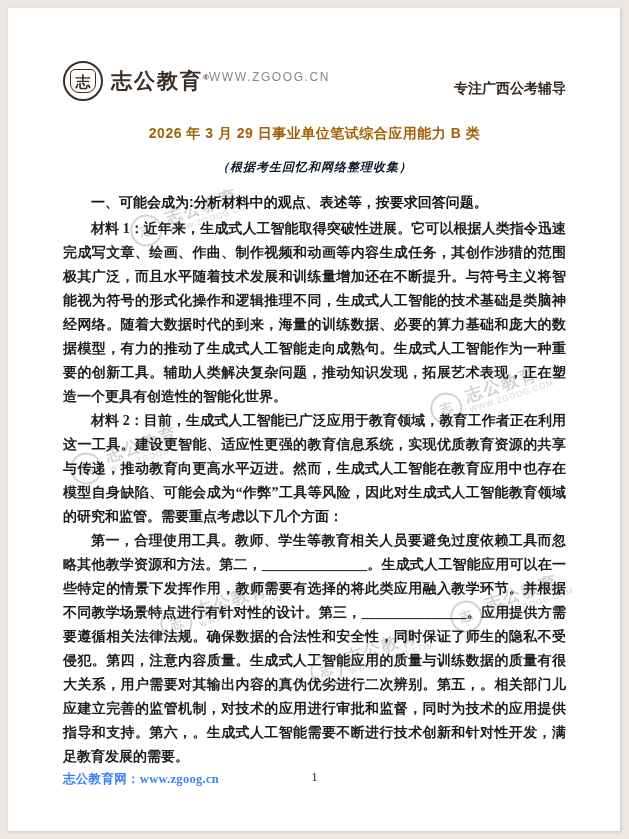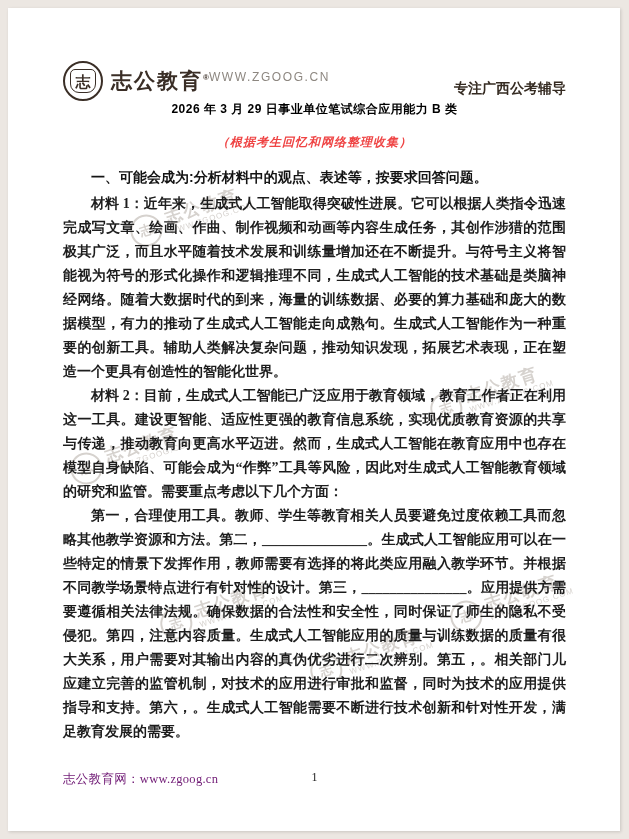--- a/index.html
+++ b/index.html
@@ -37,27 +37,27 @@
   .brand-reg { font-size:8px; vertical-align:super; letter-spacing:0; }
   .brand-url { font-size:12px; letter-spacing:1.6px; color:#8d8780; margin-top:2px;
     font-family:"Liberation Sans","DejaVu Sans",sans-serif; }
   .tagline {
     font-family:"Liberation Sans","DejaVu Sans",sans-serif;
     font-weight:bold; font-size:14px; color:#352b22; padding-bottom:3px;margin-top:40px;
   }
 
   
   .doc-title {
-    text-align:center;
+    margin-top:24px; text-align:center;
     font-family:"Liberation Sans","DejaVu Sans",sans-serif;
-    font-weight:bold; font-size:12px; color:#000000; letter-spacing:0.5px;
+    font-weight:bold; font-size:14px; color:#a16207; letter-spacing:0.5px;
   }
   .doc-subtitle {
     margin-top:16px; text-align:center; font-style:italic; font-weight:600;
-    font-size:12px; color:#ef4444; letter-spacing:1px;
+    font-size:12px; color:#0f172a; letter-spacing:1px;
   }
   .section-heading {
     margin-top:14px; text-indent:2em;
     font-family:"Liberation Sans","DejaVu Sans",sans-serif;
     font-weight:bold; font-size:14px; color:#141414; line-height:24px;
   }
 
   
   .para {
     font-size:14px; line-height:24px; text-indent:2em; text-align:justify;
@@ -72,21 +72,21 @@
     font-weight:bold; font-size:14px; color:#141414;
     text-indent:2em; line-height:24px;
   }
   .q-req { font-size:14px; color:#1d1d1d; text-indent:2em; line-height:24px; }
 
   
   .footer {
     position:absolute; left:55px; right:54px; bottom:44px; z-index:1; height:18px;
   }
   .footer-site {
-    font-weight:normal; font-size:12.5px; color:#701a75; letter-spacing:0.3px;
+    font-weight:bold; font-size:12.5px; color:#3b82f6; letter-spacing:0.3px;
     position:relative; z-index:1;
   }
   .footer-page {
     position:absolute; left:0; right:0; top:1px; text-align:center;
     font-size:12px; color:#222222;
   }
 
   
   .wm {
     position:absolute; z-index:0; display:flex; align-items:center; gap:6px;

